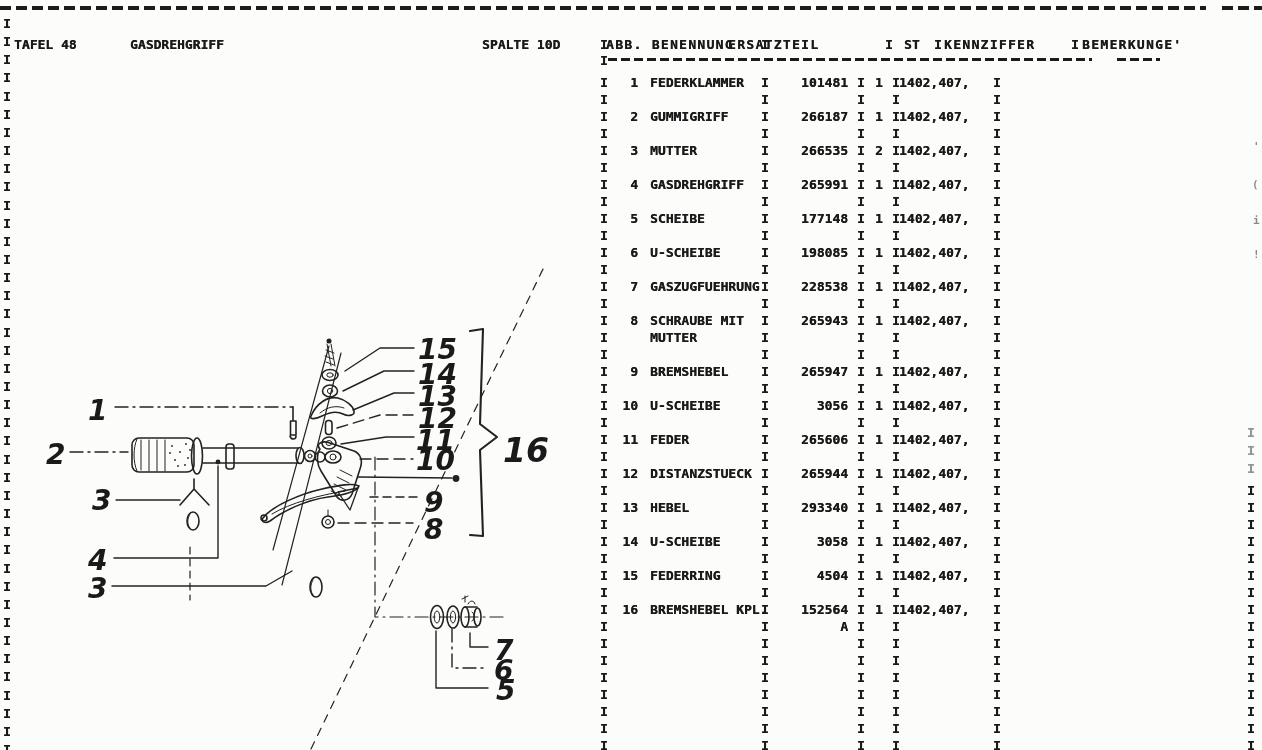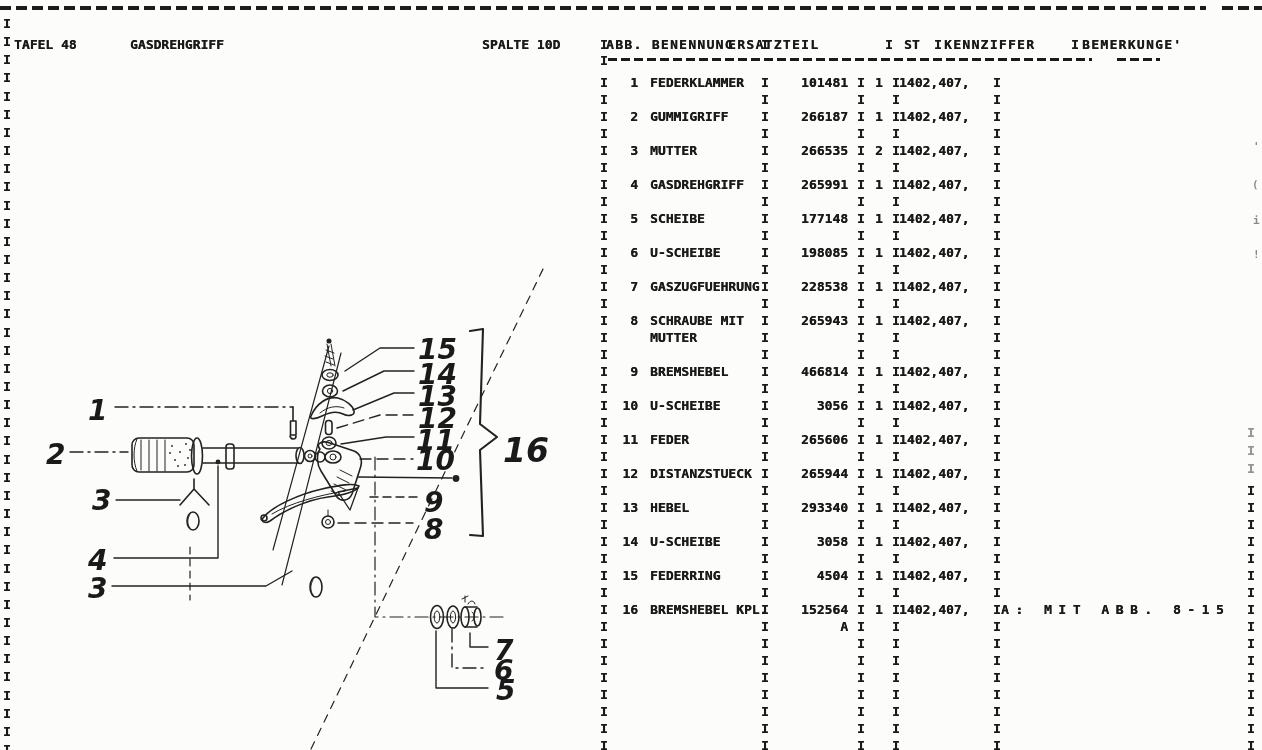--- a/index.html
+++ b/index.html
@@ -275,21 +275,21 @@
         <span class="c-i1">I</span>
         <span class="c-i2">I</span>
         <span class="c-i3">I</span>
         <span class="c-i4">I</span>
       </div>
       <div class="t-line" style="top: 363px;">
         <span class="c-i0">I</span>
         <span class="c-num">9</span>
         <span class="c-name">BREMSHEBEL</span>
         <span class="c-i1">I</span>
-        <span class="c-part">466814</span>
+        <span class="c-part">265947</span>
         <span class="c-i2">I</span>
         <span class="c-st">1</span>
         <span class="c-i3">I</span>
         <span class="c-kenn">1402,407,</span>
         <span class="c-i4">I</span>
       </div>
       <div class="t-line" style="top: 380px;">
         <span class="c-i0">I</span>
         <span class="c-i1">I</span>
         <span class="c-i2">I</span>
@@ -421,21 +421,20 @@
         <span class="c-i0">I</span>
         <span class="c-num">16</span>
         <span class="c-name">BREMSHEBEL KPL.</span>
         <span class="c-i1">I</span>
         <span class="c-part">152564</span>
         <span class="c-i2">I</span>
         <span class="c-st">1</span>
         <span class="c-i3">I</span>
         <span class="c-kenn">1402,407,</span>
         <span class="c-i4">I</span>
-        <span class="c-rem">A: MIT ABB. 8-15</span>
         <span class="c-ir">I</span>
       </div>
       <div class="t-line" style="top: 618px;">
         <span class="c-i0">I</span>
         <span class="c-i1">I</span>
         <span class="c-part">A</span>
         <span class="c-i2">I</span>
         <span class="c-i3">I</span>
         <span class="c-i4">I</span>
         <span class="c-ir">I</span>

